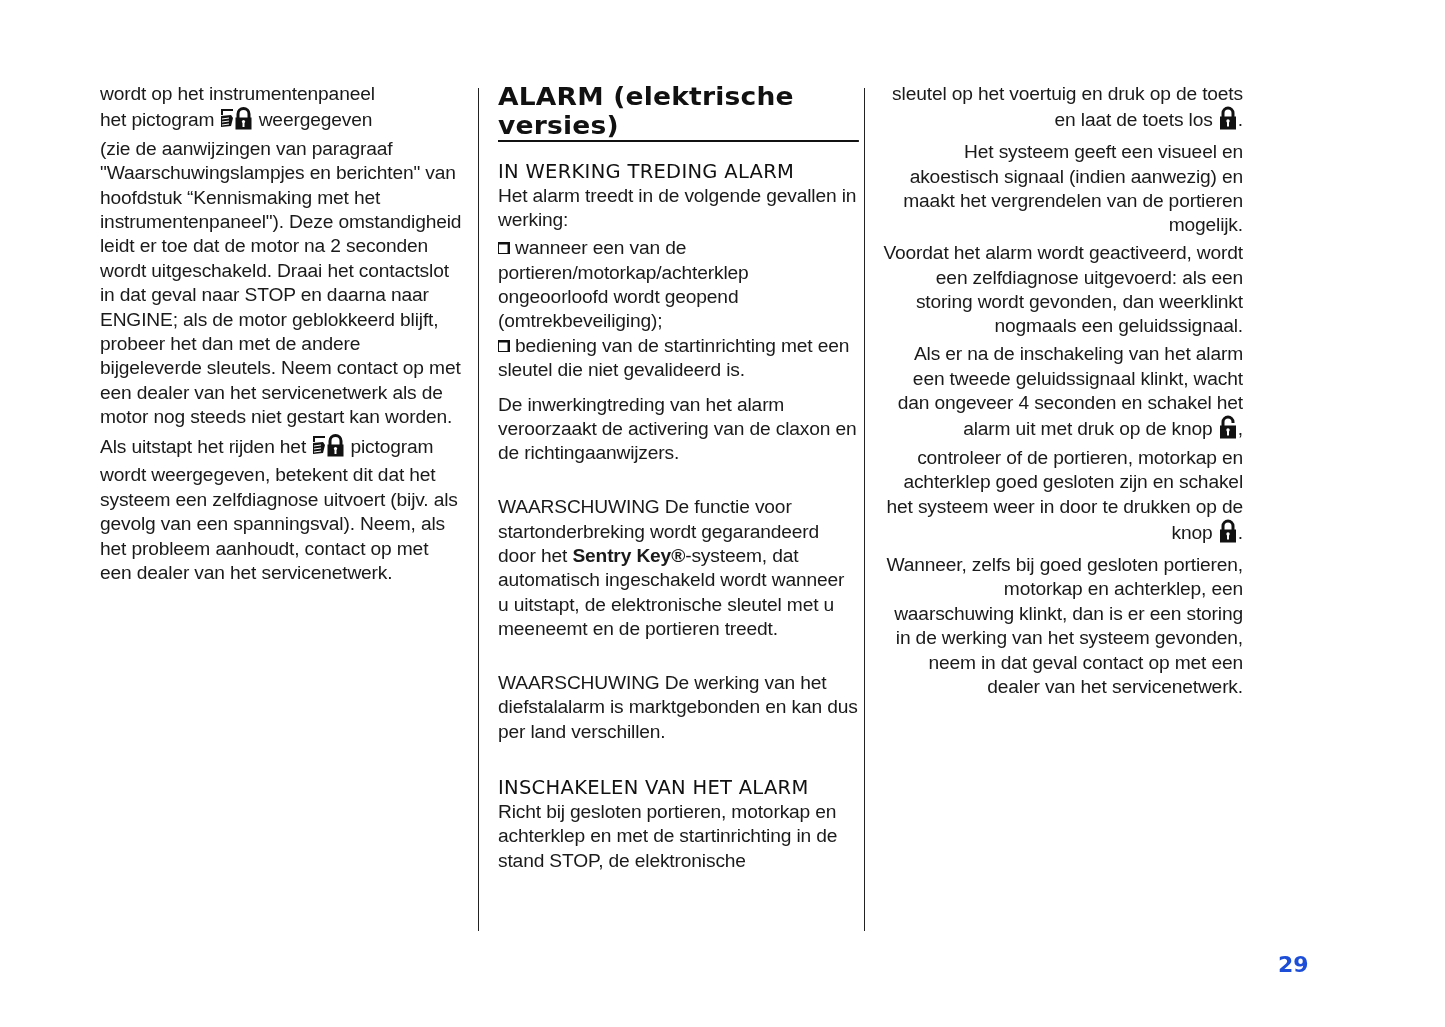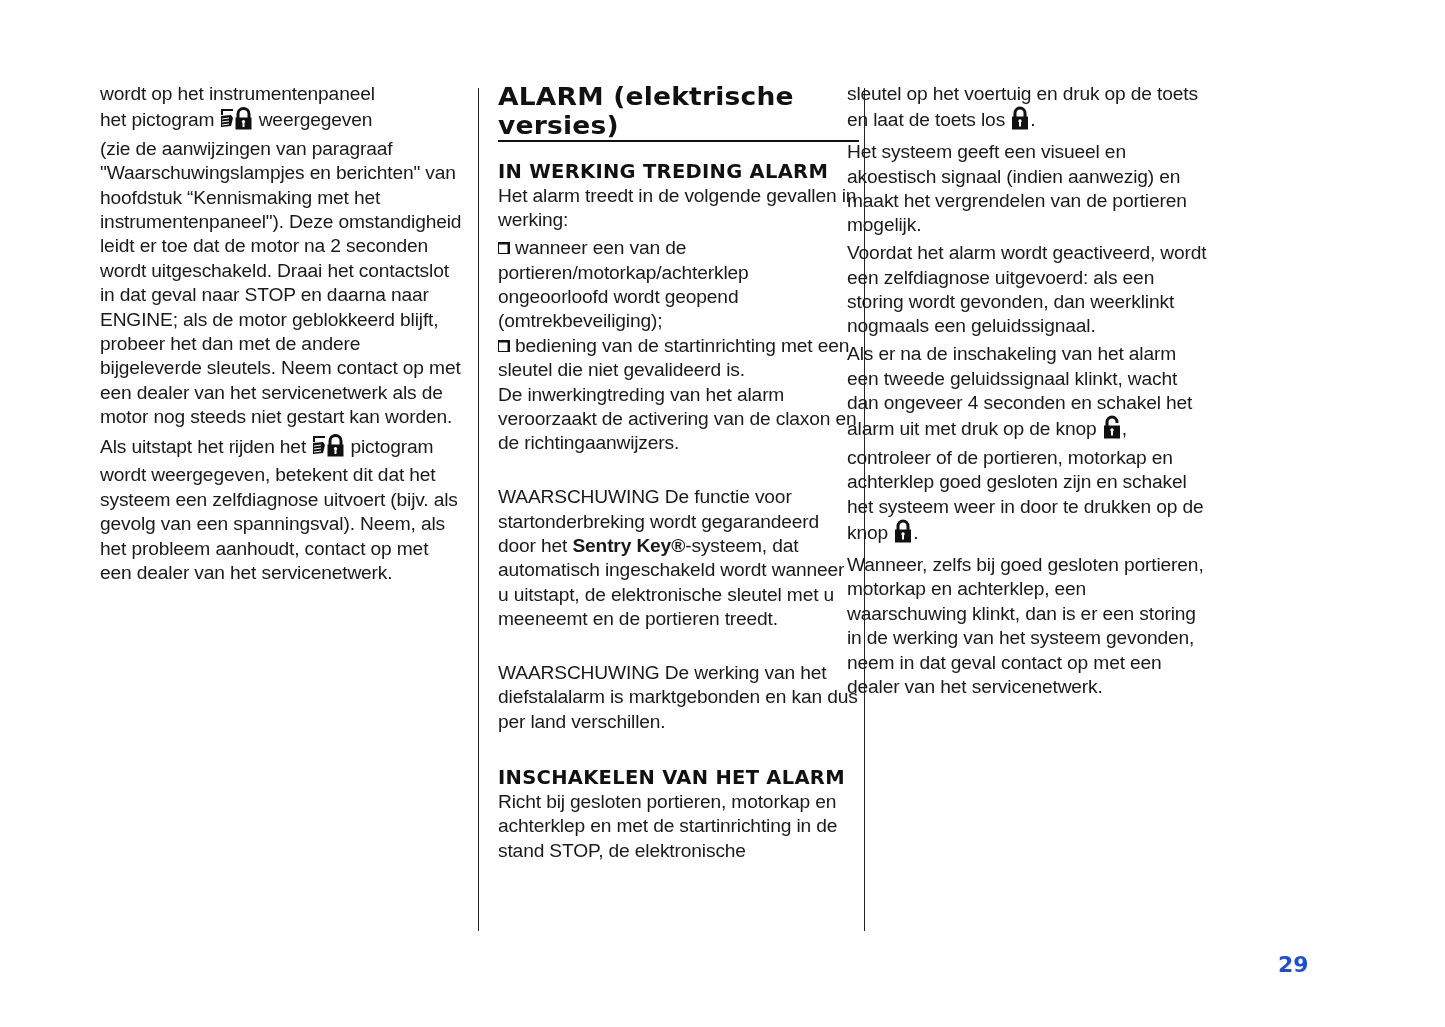--- a/index.html
+++ b/index.html
@@ -9,36 +9,36 @@
       color: #1a1a1a;
     }
     .col {
       position: absolute; top: 82px;
       font-size: 19.2px; line-height: 24.4px;
       letter-spacing: -0.15px;
     }
     .col p { margin: 0 0 3.4px 0; }
     #col-left { left: 100px; width: 362px; }
     #col-mid { left: 498px; width: 360px; }
-    #col-right { left: 847px; width: 360px; }
+    #col-right { left: 883px; width: 360px; text-align: right; }
     .divider {
       position: absolute; width: 1px; background: #222;
     }
     #divider-1 { left: 478px; top: 88px; height: 843px; }
     #divider-2 { left: 864px; top: 88px; height: 843px; }
     .section-title {
       font-family: "DejaVu Sans", sans-serif; font-weight: bold;
       font-size: 25.5px; line-height: 29px; letter-spacing: 0.2px;
       margin: 0; padding-bottom: 0px;
       border-bottom: 2px solid #111; width: 347px;
       color: #111;
       transform: scaleX(1.04); transform-origin: left;
     }
     .sub-title {
-      font-family: "DejaVu Sans", sans-serif; font-weight: bold;
+      font-family: "DejaVu Sans", sans-serif; font-weight: normal;
       font-size: 19.5px; line-height: 24px; letter-spacing: 0.3px;
       margin: 18px 0 0 0; color: #111;
     }
     .spacer { height: 26px; }
     .bullet {
       display: inline-block; width: 10px; height: 10px;
       border: 1.5px solid #111; margin-right: 5px; position: relative; top: 0px;
       box-shadow: -1.5px 1.5px 0 0 #111 inset;
     }
     .icon { display: inline-block; vertical-align: -4px; }
@@ -81,21 +81,21 @@
         </svg></span><span> pictogram wordt weergegeven, betekent dit dat het systeem een zelfdiagnose uitvoert (bijv. als gevolg van een spanningsval). Neem, als het probleem aanhoudt, contact op met een dealer van het servicenetwerk.</span>
   </p>
 </div>
 
 <div class="col" id="col-mid">
   <h1 class="section-title">ALARM (elektrische versies)</h1>
   <h2 class="sub-title">IN WERKING TREDING ALARM</h2>
   <p>Het alarm treedt in de volgende gevallen in werking:</p>
   <div>
     <div><span class="bullet"></span><span>wanneer een van de portieren/motorkap/achterklep ongeoorloofd wordt geopend (omtrekbeveiliging);</span></div>
-    <div style="margin-bottom:0"><span class="bullet"></span><span>bediening van de startinrichting met een sleutel die niet gevalideerd is.</span></div>
+    <div style="margin-bottom:10px"><span class="bullet"></span><span>bediening van de startinrichting met een sleutel die niet gevalideerd is.</span></div>
   </div>
   <p>De inwerkingtreding van het alarm veroorzaakt de activering van de claxon en de richtingaanwijzers.</p>
   <div class="spacer"></div>
   <p>
     <span>WAARSCHUWING De functie voor startonderbreking wordt gegarandeerd door het </span><span class="bold">Sentry Key®</span><span>-systeem, dat automatisch ingeschakeld wordt wanneer u uitstapt, de elektronische sleutel met u meeneemt en de portieren treedt.</span>
   </p>
   <div class="spacer"></div>
   <p>WAARSCHUWING De werking van het diefstalalarm is marktgebonden en kan dus per land verschillen.</p>
   <div class="spacer" style="height:10px"></div>
   <h2 class="sub-title">INSCHAKELEN VAN HET ALARM</h2>

